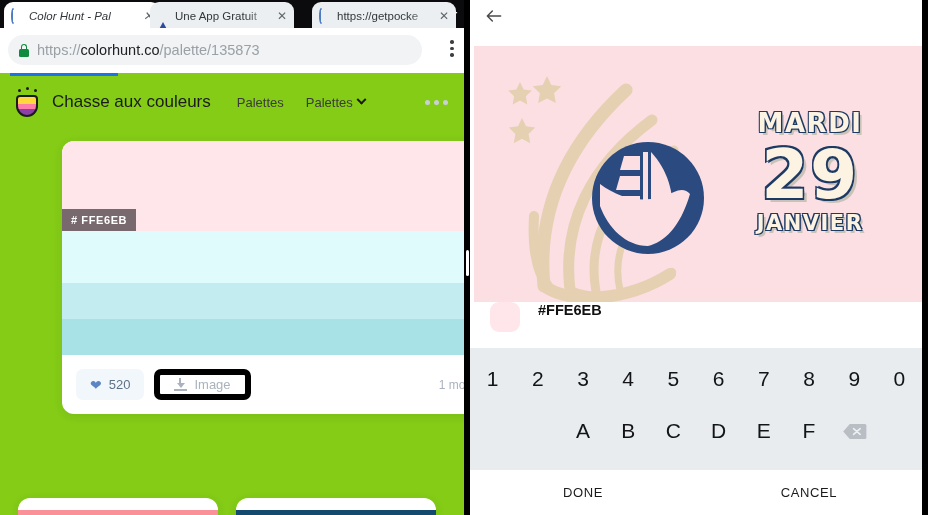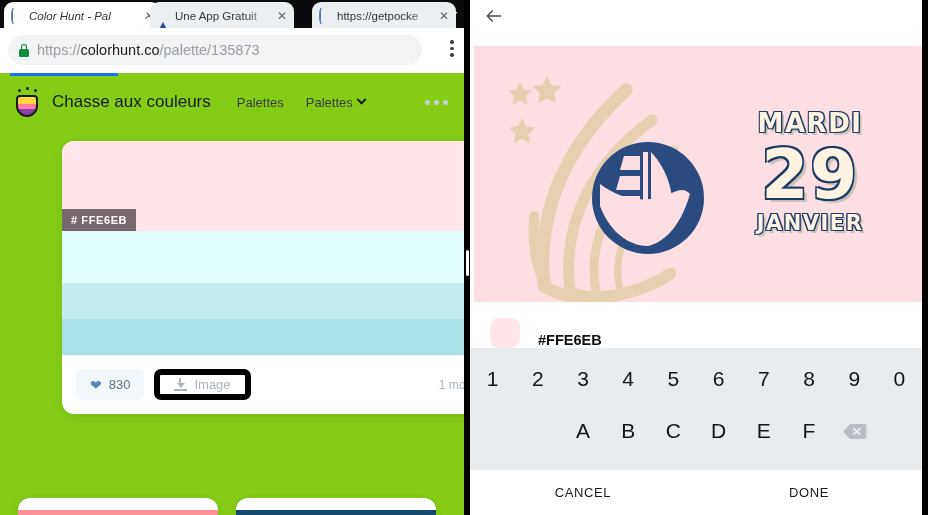--- a/index.html
+++ b/index.html
@@ -148,21 +148,21 @@
   .app-canvas {
     position: absolute; left: 4px; top: 34px; width: 448px; height: 266px;
     background: #fbdfe3; overflow: hidden; margin-top: 12px;
   }
   .canvas-text { position: absolute; right: 22px; top: 62px; text-align: center; width: 180px; }
   .ct-line { font-family: "DejaVu Sans", sans-serif; font-weight: bold; letter-spacing: 1.5px; color: #fdf3e2; }
   .ct-mardi { font-size: 26px; text-shadow: -1.2px -1.2px 0 #1c3a63, 1.2px -1.2px 0 #1c3a63, -1.2px 1.2px 0 #1c3a63, 1.2px 1.2px 0 #1c3a63, 3px 3px 0 #c9c2b8; }
   .ct-num { font-size: 68px; line-height: 1.02; margin-top: 2px; text-shadow: -1.6px -1.6px 0 #1c3a63, 1.6px -1.6px 0 #1c3a63, -1.6px 1.6px 0 #1c3a63, 1.6px 1.6px 0 #1c3a63, 4px 4px 0 #c9c2b8; }
   .ct-month { font-size: 21px; margin-top: 2px; text-shadow: -1.2px -1.2px 0 #1c3a63, 1.2px -1.2px 0 #1c3a63, -1.2px 1.2px 0 #1c3a63, 1.2px 1.2px 0 #1c3a63, 3px 3px 0 #c9c2b8; }
 
-  .color-row { position: absolute; left: 0; top: 302px; width: 452px; height: 46px; background: #fff; display: flex; align-items: flex-end; padding-left: 20px; }
+  .color-row { position: absolute; left: 0; top: 302px; width: 452px; height: 46px; background: #fff; display: flex; align-items: flex-start; padding-left: 20px; }
   .color-chip { width: 30px; height: 30px; border-radius: 9px; background: #ffe6eb; flex: 0 0 auto; }
   .color-hex { margin-left: 18px; font-size: 14.5px; font-weight: bold; color: #111; }
 
   .keyboard { position: absolute; left: 0; top: 348px; width: 452px; height: 122px; background: #e9ecef; }
   .kb-row { position: absolute; left: 0; width: 452px; display: flex; }
   .kb-row-1 { top: 6px; height: 50px; }
   .kb-row-2 { top: 58px; height: 50px; }
   .key { flex: 1 1 0; display: flex; align-items: center; justify-content: center; font-size: 21px; color: #121417; font-family: "Liberation Sans", sans-serif; }
   .kb-row-2 .key.blank { color: transparent; }
   .bksp { width: 25px; height: 17px; position: relative; }
@@ -243,21 +243,21 @@
           <div class="sw sw0" id="sw0" style="background: rgb(255, 230, 235);">
             <div class="hexlabel"># FFE6EB</div>
           </div>
           <div class="sw sw1" id="sw1" style="background: rgb(224, 251, 252);"></div>
           <div class="sw sw2" id="sw2" style="background: rgb(194, 236, 239);"></div>
           <div class="sw sw3" id="sw3" style="background: rgb(168, 225, 230);"></div>
         </div>
         <div class="card-foot">
           <div class="pill pill-like">
             <span class="heart">❤</span>
-            <span>830</span>
+            <span>520</span>
           </div>
           <div class="pill pill-img">
             <span class="dl">
                 <span class="ar"></span>
                 <span class="arh"></span>
                 <span class="base"></span>
               </span>
             <span>Image</span>
           </div>
           <div class="age">1 mois</div>
@@ -348,17 +348,17 @@
           <svg class="bksp" viewBox="0 0 26 18">
             <path d="M8 1 H24 A1.6 1.6 0 0 1 25.6 2.6 V15.4 A1.6 1.6 0 0 1 24 17 H8 L1 9 Z" fill="#b9bec4"></path>
             <path d="M12 6 L19 12 M19 6 L12 12" stroke="#eef0f2" stroke-width="1.7" stroke-linecap="round" fill="none"></path>
           </svg>
         </div>
         <div class="key blank"></div>
       </div>
     </div>
 
     <div class="action-row">
+      <div class="action-btn">DONE</div>
       <div class="action-btn">CANCEL</div>
-      <div class="action-btn">DONE</div>
     </div>
   </div>
 </div>
 
 </body></html>

